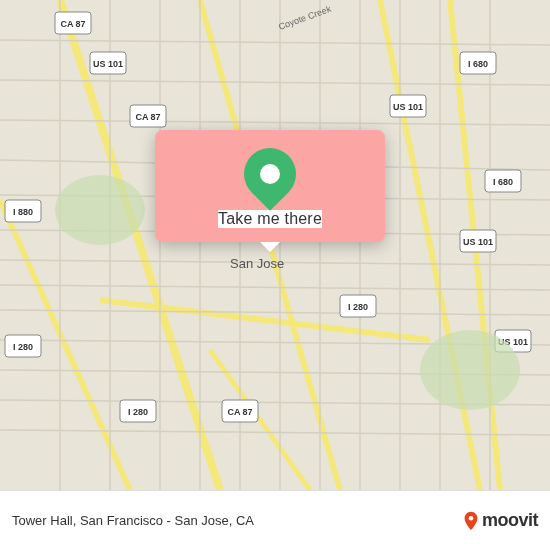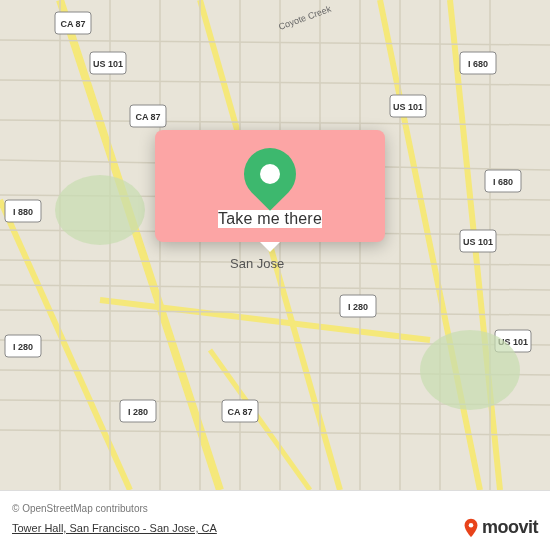--- a/index.html
+++ b/index.html
@@ -113,24 +113,23 @@
       margin-bottom: 3px;
     }
 
     .location-row {
       display: flex;
       align-items: center;
       justify-content: space-between;
     }
 
     .location-text {
-      font-size: 11px;
+      font-size: 13px;
       color: #333;
       font-weight: 400;
-      text-decoration: underline;
     }
 
     .moovit-logo {
       display: flex;
       align-items: flex-start;
       gap: 0;
     }
 
     .moovit-pin {
       width: 22px;
@@ -244,21 +243,20 @@
     <div class="pin-wrapper">
       <div class="pin-outer">
         <div class="pin-inner"></div>
       </div>
     </div>
     <button class="take-me-there-btn">Take me there</button>
   </div>
 </div>
 
 <div class="bottom-bar">
-  <div class="copyright-text">© OpenStreetMap contributors</div>
   <div class="location-row">
     <span class="location-text">Tower Hall, San Francisco - San Jose, CA</span>
     <div class="moovit-logo">
 
       <svg class="moovit-pin" viewBox="0 0 24 24" xmlns="http://www.w3.org/2000/svg">
         <path d="M12 2C8.13 2 5 5.13 5 9c0 5.25 7 13 7 13s7-7.75 7-13c0-3.87-3.13-7-7-7z" fill="#e8431a"></path>
         <circle cx="12" cy="9" r="2.5" fill="white"></circle>
       </svg>
       <span class="moovit-text">moovit</span>
     </div>

